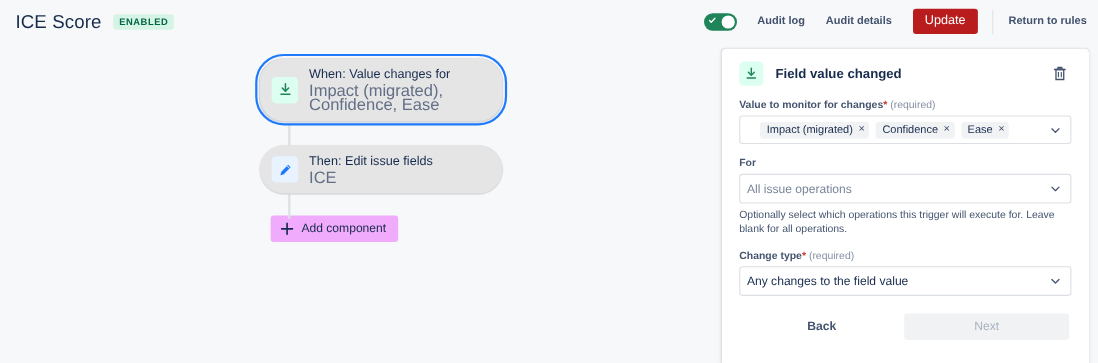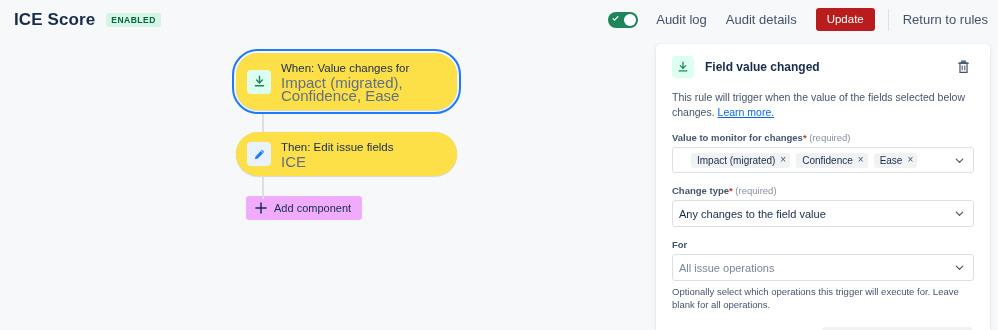--- a/index.html
+++ b/index.html
@@ -21,21 +21,21 @@
     position: absolute;
     left: 0; top: 0;
     width: 998px; height: 39px;
     background: #f7f8f9;
     display: flex;
     align-items: center;
   }
   .rule-title {
     margin-left: 14px;
     font-size: 17px;
-    font-weight: 700;
+    font-weight: 400;
     letter-spacing: .1px;
     color: #172b4d;
   }
   .lozenge {
     margin-left: 11px;
     background: #d5f4e6;
     color: #006644;
     font-size: 8.5px;
     font-weight: bold;
     letter-spacing: .5px;
@@ -64,25 +64,26 @@
     width: 12px; height: 12px;
     border-radius: 50%;
     background: #fff;
   }
   .toggle .chk {
     position: absolute;
     left: 4px; top: 3px;
     width: 7px; height: 7px;
   }
   .tb-link {
-    font-size: 13px;
+    font-size: 10px;
     color: #42526e;
     margin-right: 19px;
     cursor: pointer;
     white-space: nowrap;
+    font-weight: bold;
   }
   .btn-update {
     background: #b91c1c;
     color: #fff;
     font-size: 11.5px;
     border: none;
     border-radius: 3px;
     padding: 5px 11px 6px 11px;
     cursor: pointer;
     font-family: inherit;
@@ -113,21 +114,21 @@
     width: 2px;
     background: #dcdfe4;
   }
   .conn1 { top: 59px; height: 24px; }
   .conn2 { top: 124px; height: 22px; }
 
   .node {
     position: relative;
     width: 221px;
     min-height: 43px;
-    background: #fde047;
+    background: #e5e5e5;
     border-radius: 22px;
     box-shadow: 0 1px 1px rgba(9,30,66,.13), 0 0 1px rgba(9,30,66,.13);
     display: flex;
     align-items: center;
     padding: 8px 0 8px 0;
     box-sizing: border-box;
     cursor: pointer;
   }
   .node.selected {
     outline: 2px solid #1d7afc;
@@ -406,23 +407,20 @@
     <div class="trash-btn">
       <svg width="13" height="14" viewBox="0 0 14 15">
         <path d="M5.1 1.2 H8.9 V2.8 H5.1 Z" fill="none" stroke="#44546f" stroke-width="1.2"></path>
         <path d="M1.8 3.4 H12.2" stroke="#44546f" stroke-width="1.3" stroke-linecap="round"></path>
         <path d="M3.2 3.4 H10.8 V13.2 H3.2 Z" fill="none" stroke="#44546f" stroke-width="1.3"></path>
         <path d="M5.6 5.8 V10.9 M8.4 5.8 V10.9" stroke="#44546f" stroke-width="1.1"></path>
       </svg>
     </div>
   </div>
 
-  <div class="panel-desc">
-    <span>This rule will trigger when the value of the fields selected below changes. </span><a>Learn more.</a>
-  </div>
 
   <div class="field">
     <div class="field-label">
       <span>Value to monitor for changes</span><span class="req-star">*</span>
       <span class="req-note">(required)</span>
     </div>
     <div class="control">
       <div class="chips">
         <span class="chip">
           <span>Impact (migrated)</span>
@@ -437,41 +435,41 @@
           <span class="x">×</span>
         </span>
       </div>
       <svg class="caret" viewBox="0 0 12 12">
         <path d="M2.5 4.5 L6 8 L9.5 4.5" fill="none" stroke="#44546f" stroke-width="1.3" stroke-linecap="round" stroke-linejoin="round"></path>
       </svg>
     </div>
   </div>
 
   <div class="field">
-    <div class="field-label">
-      <span>Change type</span><span class="req-star">*</span>
-      <span class="req-note">(required)</span>
-    </div>
-    <div class="control tall">
-      <span class="value">Any changes to the field value</span>
-      <svg class="caret" viewBox="0 0 12 12">
-        <path d="M2.5 4.5 L6 8 L9.5 4.5" fill="none" stroke="#44546f" stroke-width="1.3" stroke-linecap="round" stroke-linejoin="round"></path>
-      </svg>
-    </div>
-  </div>
-
-  <div class="field">
     <div class="field-label">For</div>
     <div class="control tall">
       <span class="value placeholder">All issue operations</span>
       <svg class="caret" viewBox="0 0 12 12">
         <path d="M2.5 4.5 L6 8 L9.5 4.5" fill="none" stroke="#44546f" stroke-width="1.3" stroke-linecap="round" stroke-linejoin="round"></path>
       </svg>
     </div>
     <div class="help-text">Optionally select which operations this trigger will execute for. Leave blank for all operations.</div>
   </div>
 
+  <div class="field">
+    <div class="field-label">
+      <span>Change type</span><span class="req-star">*</span>
+      <span class="req-note">(required)</span>
+    </div>
+    <div class="control tall">
+      <span class="value">Any changes to the field value</span>
+      <svg class="caret" viewBox="0 0 12 12">
+        <path d="M2.5 4.5 L6 8 L9.5 4.5" fill="none" stroke="#44546f" stroke-width="1.3" stroke-linecap="round" stroke-linejoin="round"></path>
+      </svg>
+    </div>
+  </div>
+
   <div class="actions">
     <button class="btn-back">Back</button>
     <button class="btn-next">Next</button>
   </div>
 
 </div>
 
 </body></html>

